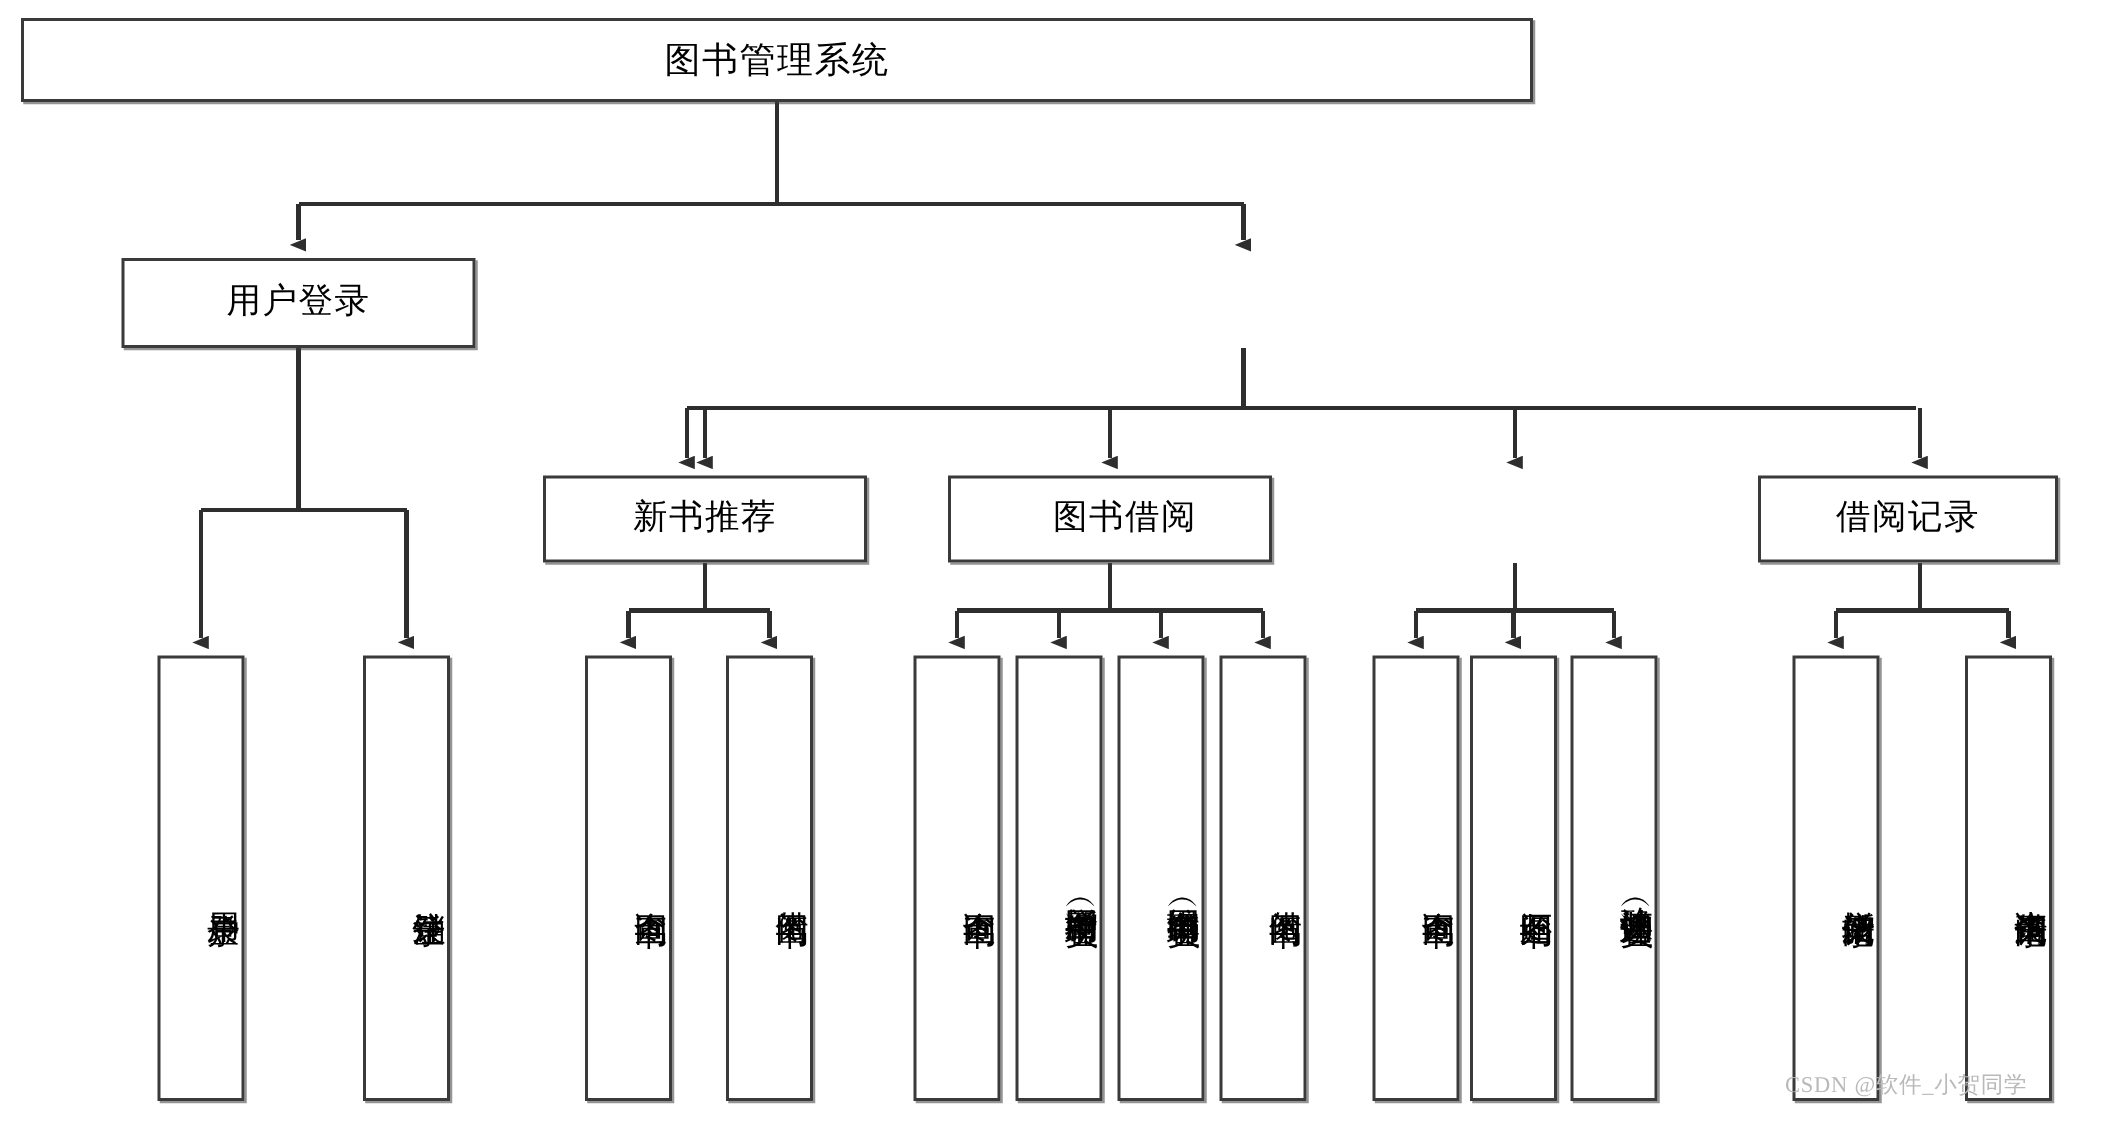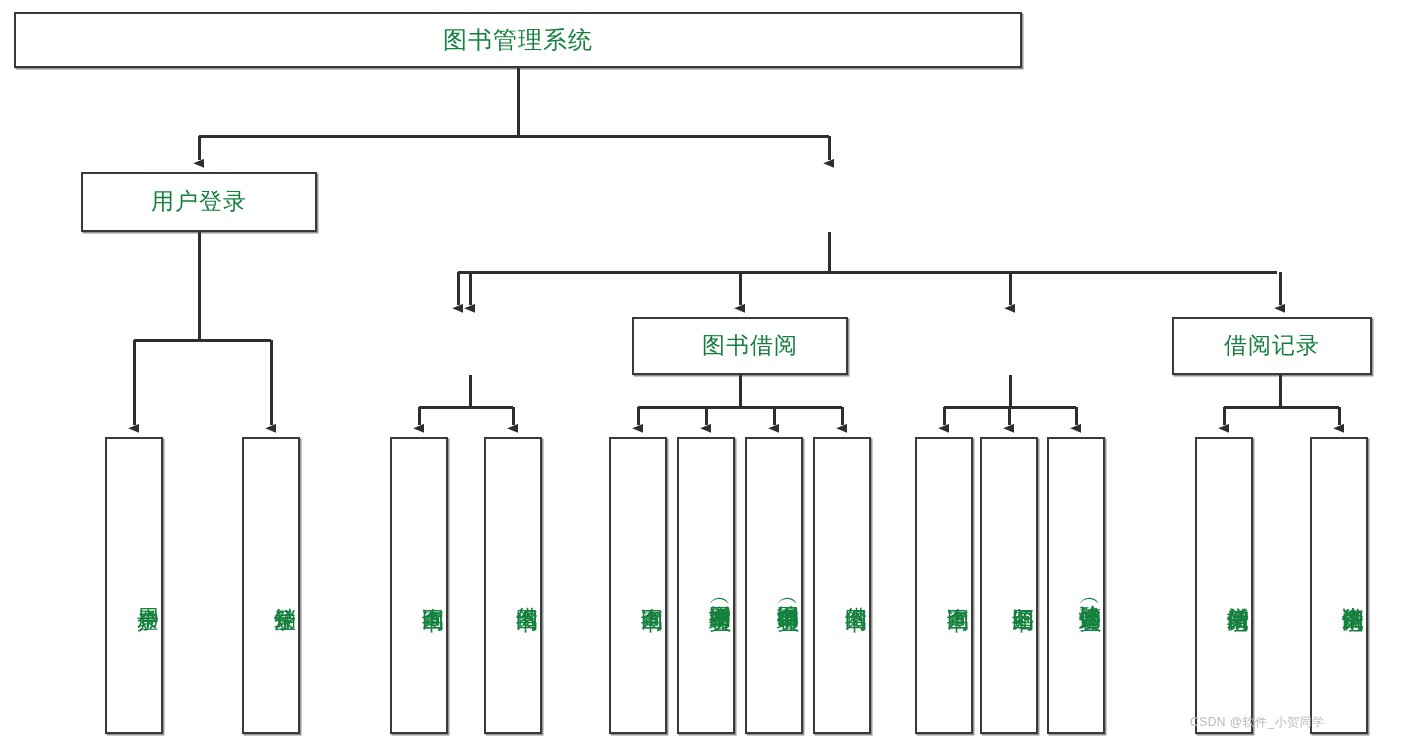--- a/index.html
+++ b/index.html
@@ -27,21 +27,21 @@
     pointer-events: none;
   }
   .node {
     position: absolute;
     box-sizing: border-box;
     border: 2px solid #3a3a3a;
     background: #ffffff;
     display: flex;
     align-items: center;
     justify-content: center;
-    color: #15803d;
+    color: #000000;
     box-shadow: 1.5px 1.5px 0 rgba(60,60,60,0.55);
   }
   .node.horiz {
     font-size: 23px;
     letter-spacing: 1px;
     line-height: 1.2;
     white-space: nowrap;
   }
   .node.root {
     font-size: 24px;
@@ -57,25 +57,25 @@
     justify-content: center;
     overflow: hidden;
   }
   .node.leaf .vtext {
     writing-mode: vertical-rl;
     text-orientation: upright;
     display: block;
   }
   .watermark {
     position: absolute;
-    font-size: 12px;
+    font-size: 15px;
     color: #b9b9b9;
     white-space: nowrap;
     letter-spacing: 0.5px;
-    font-family: Liberation Sans, sans-serif;
+    font-family: Liberation Serif, serif;
   }
 </style>
 </head>
 <body>
 
 <div id="canvas">
 
   <svg id="wires" viewBox="0 0 1405 747" width="1405" height="747" xmlns="http://www.w3.org/2000/svg">
     <defs>
       <marker id="arrow" markerWidth="9" markerHeight="11" refX="1.2" refY="5.2" orient="auto" markerUnits="userSpaceOnUse">
@@ -128,20 +128,23 @@
   </svg>
 
   <div class="node horiz root" id="node-root" style="left: 14px; top: 12px; width: 1008px; height: 56px;">
     <span>图书管理系统</span>
   </div>
 
   <div class="node horiz" id="node-l2-0" style="left: 81px; top: 172px; width: 236px; height: 60px;">
     <span>用户登录</span>
   </div>
 
+  <div class="node horiz" id="node-l3-0" style="left: 362px; top: 317px; width: 216px; height: 58px;">
+    <span>新书推荐</span>
+  </div>
   <div class="node horiz" id="node-l3-1" style="left: 632px; top: 317px; width: 216px; height: 58px; padding-left: 20px;">
     <span>图书借阅</span>
   </div>
   <div class="node horiz" id="node-l3-3" style="left: 1172px; top: 317px; width: 200px; height: 58px;">
     <span>借阅记录</span>
   </div>
 
   <div class="node leaf" id="node-leaf-0" style="left: 105px; top: 437px; width: 58px; height: 297px;">
     <span class="vtext">用户登录</span>
   </div>

